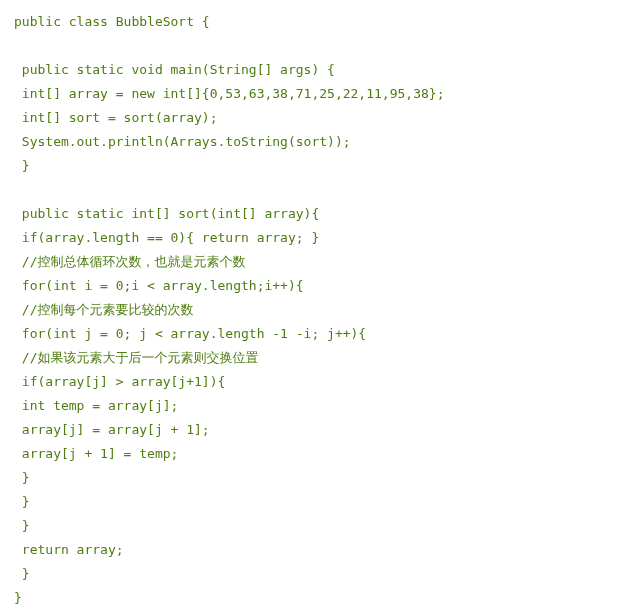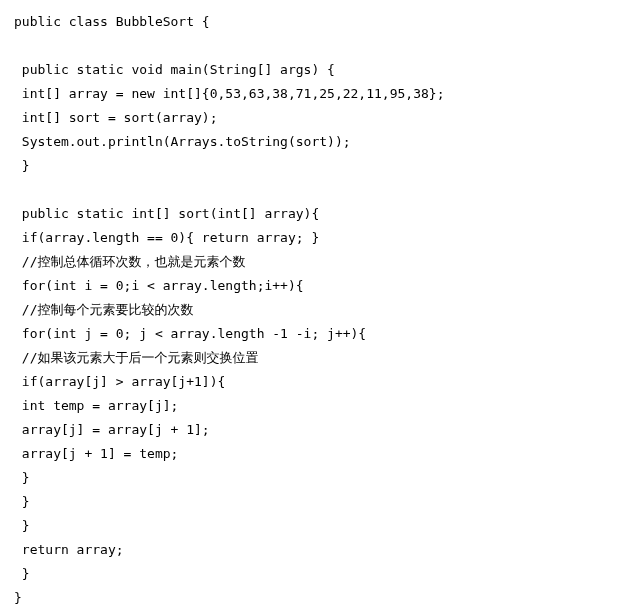--- a/index.html
+++ b/index.html
@@ -10,19 +10,19 @@
       font-size: 13px;
       line-height: 24px;
     }
     pre {
       margin: 0;
       padding: 10px 14px;
       white-space: pre;
       font-family: inherit;
     }
     .code-line {
-      color: #000000;
+      color: #4d7c0f;
     }
   </style>
 </head>
 <body>
 
 <pre><code id="code-container"><div class="code-line">public class BubbleSort {</div><div class="code-line">&nbsp;</div><div class="code-line"> public static void main(String[] args) {</div><div class="code-line"> int[] array = new int[]{0,53,63,38,71,25,22,11,95,38};</div><div class="code-line"> int[] sort = sort(array);</div><div class="code-line"> System.out.println(Arrays.toString(sort));</div><div class="code-line"> }</div><div class="code-line">&nbsp;</div><div class="code-line"> public static int[] sort(int[] array){</div><div class="code-line"> if(array.length == 0){ return array; }</div><div class="code-line"> //控制总体循环次数，也就是元素个数</div><div class="code-line"> for(int i = 0;i &lt; array.length;i++){</div><div class="code-line"> //控制每个元素要比较的次数</div><div class="code-line"> for(int j = 0; j &lt; array.length -1 -i; j++){</div><div class="code-line"> //如果该元素大于后一个元素则交换位置</div><div class="code-line"> if(array[j] &gt; array[j+1]){</div><div class="code-line"> int temp = array[j];</div><div class="code-line"> array[j] = array[j + 1];</div><div class="code-line"> array[j + 1] = temp;</div><div class="code-line"> }</div><div class="code-line"> }</div><div class="code-line"> }</div><div class="code-line"> return array;</div><div class="code-line"> }</div><div class="code-line">}</div></code></pre>
 
 </body></html>

